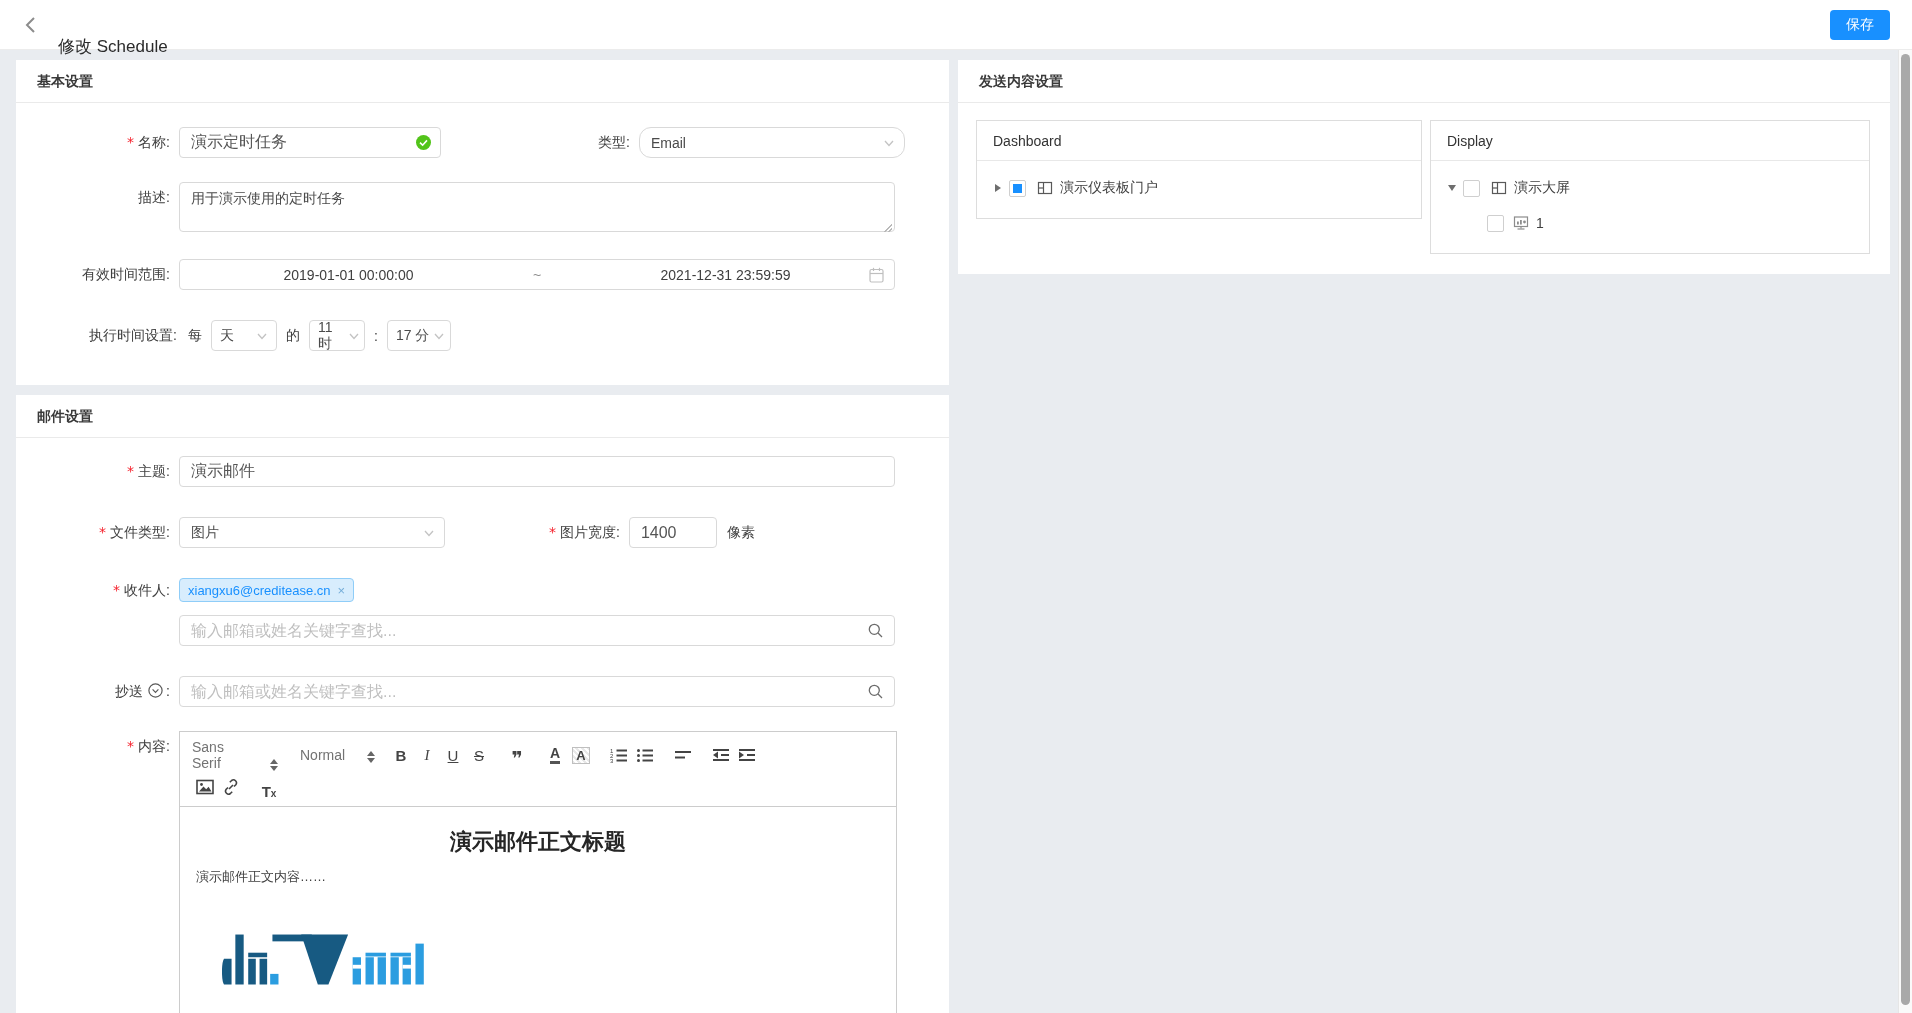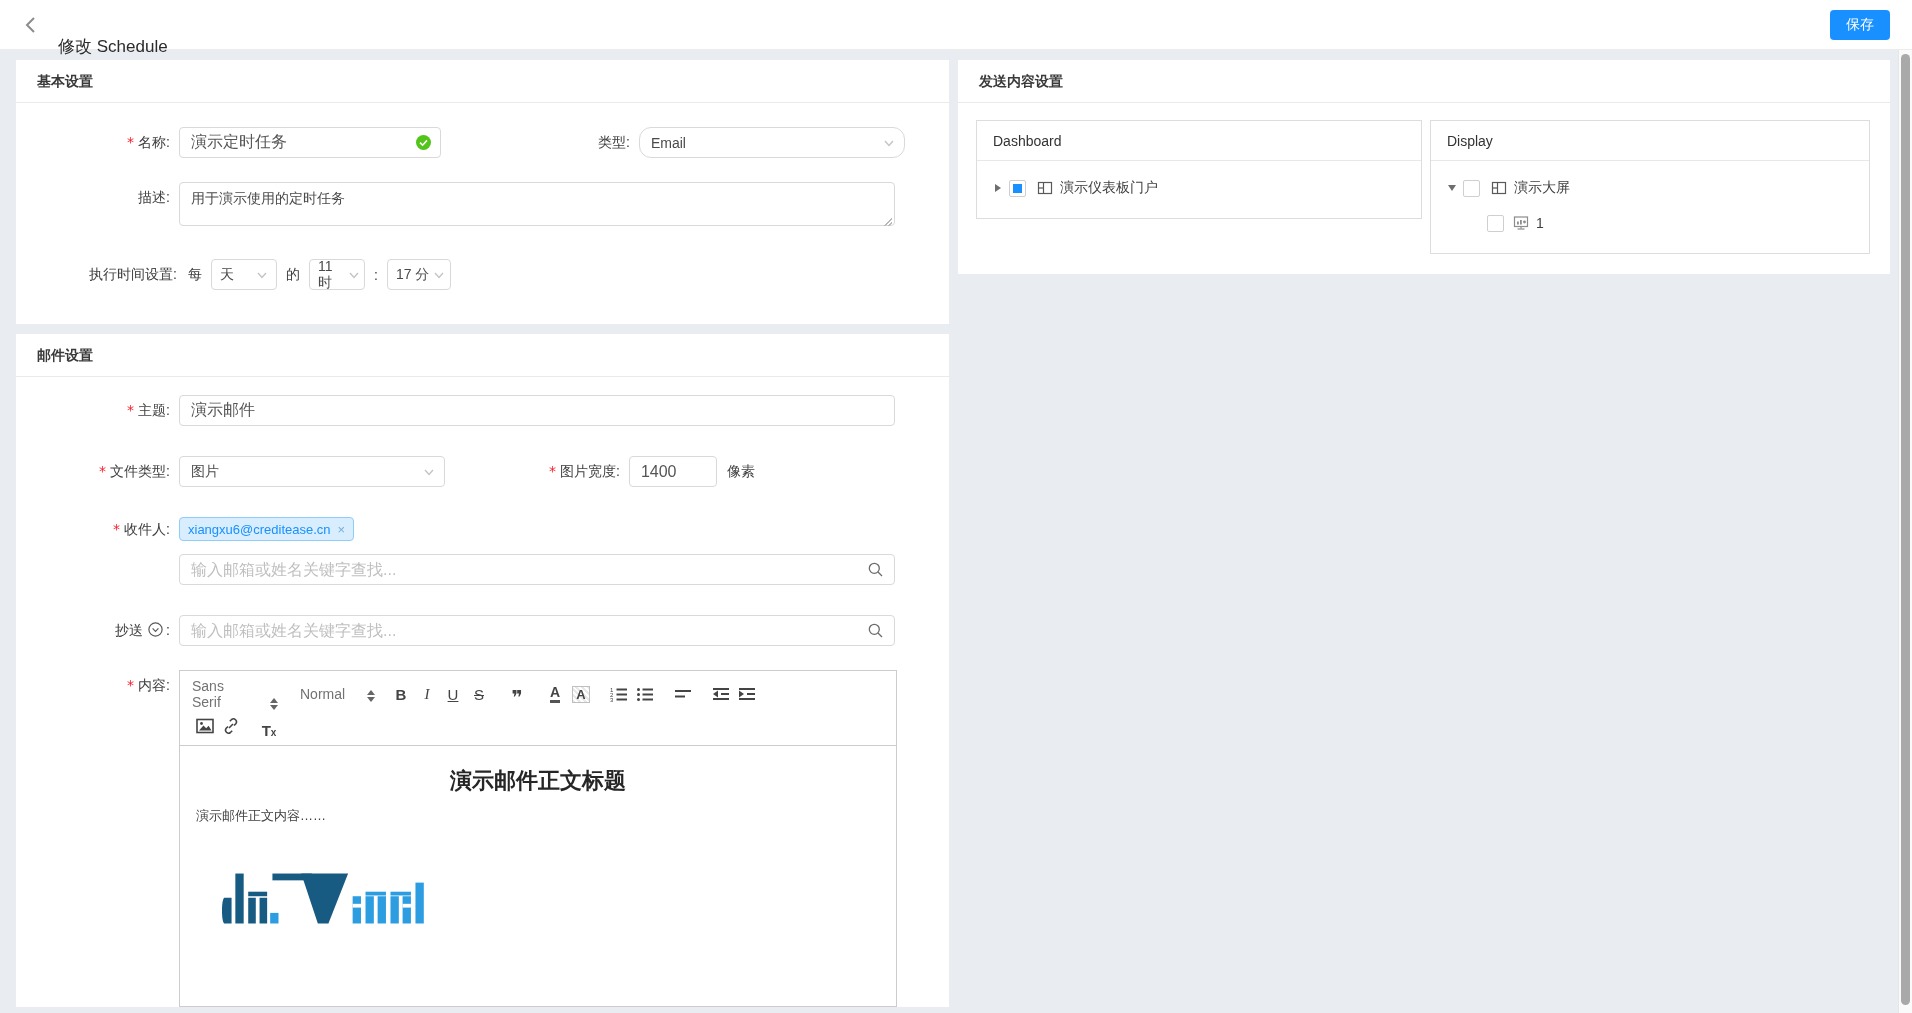--- a/index.html
+++ b/index.html
@@ -39,21 +39,21 @@
   .sel { height:31px; border:1px solid #d9d9d9; border-radius:4px; background:#fff;
          display:flex; align-items:center; padding:0 9px 0 11px; color:#4a4a4a; cursor:pointer; }
   .sel .sel-text { flex:1; }
   .chev { width:12px; height:12px; flex:none; }
   .suffix-wrap { position:relative; display:inline-flex; }
   
   .name-input { width:262px; padding-right:32px; }
   .check-icon { position:absolute; right:10px; top:8px; width:15px; height:15px; }
   .type-label { margin-left:157px; color:#404040; }
   .type-select { width:266px;border-radius:12px; }
-  .desc-area { width:716px; height:44px; border:1px solid #d9d9d9; border-radius:4px;
+  .desc-area { width:716px; height:50px; border:1px solid #d9d9d9; border-radius:4px;
                padding:5px 11px; font-size:14px; color:#4a4a4a; font-family:inherit;
                resize:none; outline:none; position:relative; line-height:20px; }
   .desc-wrap { position:relative; width:716px; }
   .resize-grip { position:absolute; right:3px; bottom:3px; width:9px; height:9px;
     background:
       linear-gradient(135deg, transparent 0 55%, #b9b9b9 55% 63%, transparent 63% 76%, #b9b9b9 76% 84%, transparent 84%); }
   .range-box { width:716px; height:31px; border:1px solid #d9d9d9; border-radius:4px;
                display:flex; align-items:center; position:relative; color:#404040; cursor:pointer; }
   .range-box .r-part { flex:1; text-align:center; }
   .range-box .r-sep { width:40px; text-align:center; color:#8c8c8c; }
@@ -178,20 +178,34 @@
         </div>
 
         <div class="form-row row-top" style="margin-top:24px;">
           <span class="f-label">描述:</span>
           <span class="desc-wrap">
             <textarea class="desc-area" style="">用于演示使用的定时任务</textarea>
             <span class="resize-grip"></span>
           </span>
         </div>
 
+        <div class="form-row" style="margin-top:24px;">
+          <span class="f-label">有效时间范围:</span>
+          <span class="range-box">
+            <span class="r-part">2019-01-01 00:00:00</span>
+            <span class="r-sep">~</span>
+            <span class="r-part">2021-12-31 23:59:59</span>
+            <svg class="cal-icon" viewBox="0 0 15 16">
+                <rect x="1" y="2.5" width="13" height="12.5" rx="1.5" fill="none" stroke="#bfbfbf" stroke-width="1.2"></rect>
+                <line x1="1" y1="6.5" x2="14" y2="6.5" stroke="#bfbfbf" stroke-width="1.2"></line>
+                <line x1="4.5" y1="0.8" x2="4.5" y2="4" stroke="#bfbfbf" stroke-width="1.2"></line>
+                <line x1="10.5" y1="0.8" x2="10.5" y2="4" stroke="#bfbfbf" stroke-width="1.2"></line>
+              </svg>
+          </span>
+        </div>
 
         <div class="form-row exec-row" style="margin-top:30px;">
           <span class="f-label" style="padding-right:2px;">执行时间设置:</span>
           <span class="exec-sep">每</span>
           <span class="sel mini sel-freq">
             <span class="sel-text">天</span>
             <svg class="chev" viewBox="0 0 12 12">
                 <polyline points="2,4 6,8.5 10,4" fill="none" stroke="#c3c3c3" stroke-width="1.3"></polyline>
               </svg>
           </span>

